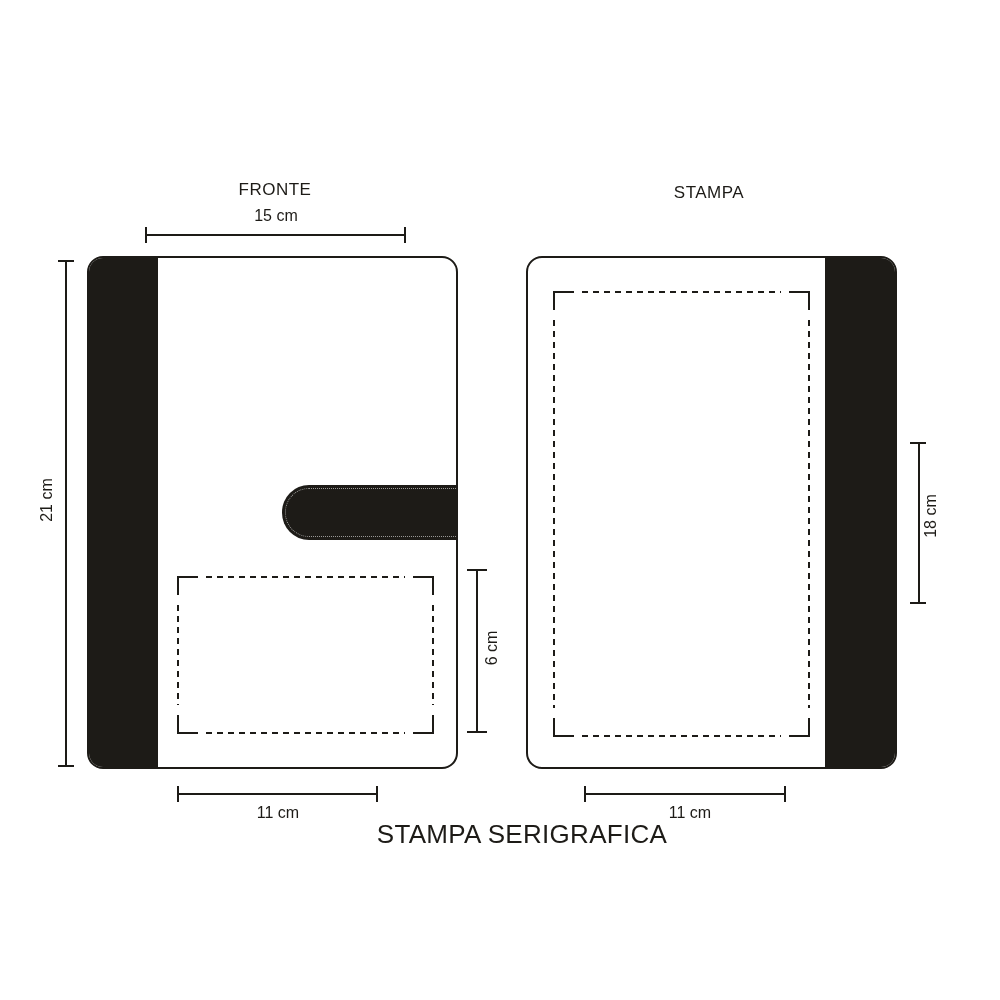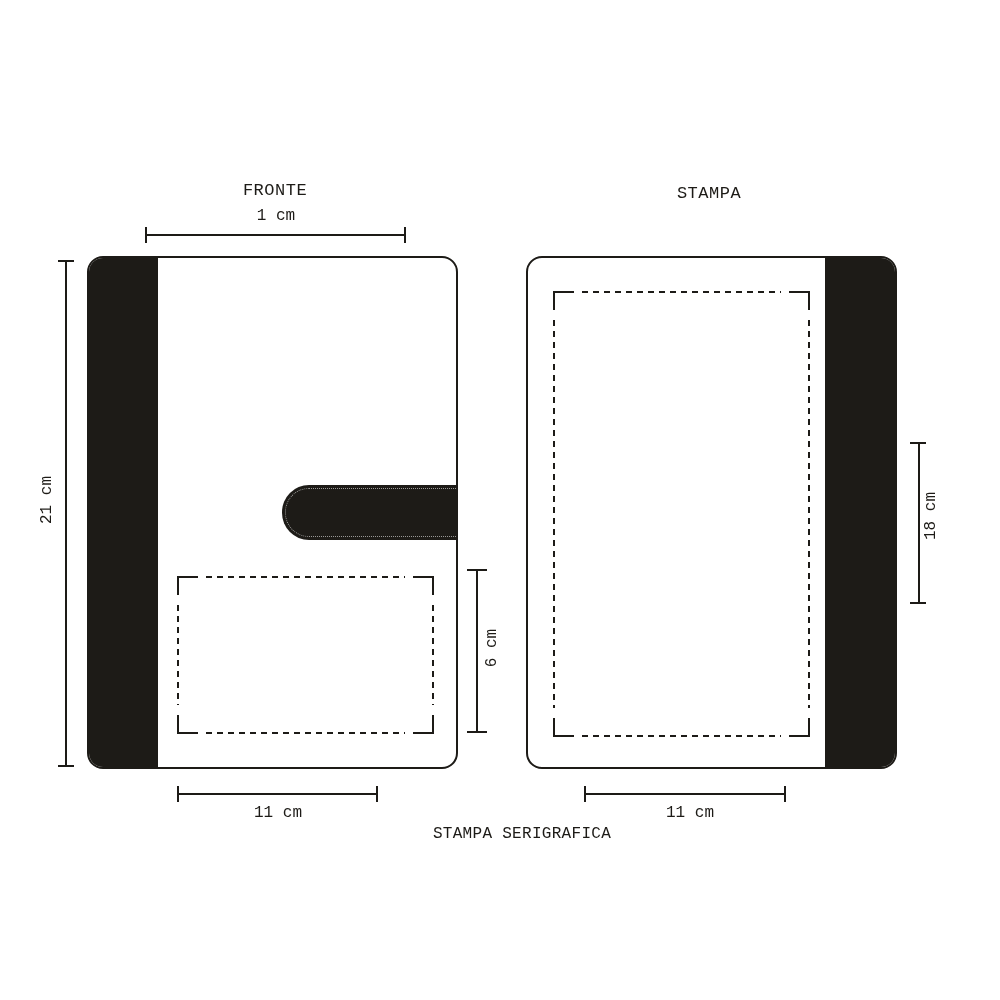--- a/index.html
+++ b/index.html
@@ -9,21 +9,20 @@
   * { margin: 0; padding: 0; box-sizing: border-box; }
   html, body { background: #fff; }
   body { font-family: "Liberation Sans", sans-serif; color: var(--ink); }
 
   .canvas {
     position: relative;
     width: 1000px;
     height: 848px;
     background: var(--paper);
     overflow: hidden;
-    font-family: Liberation Mono, monospace;
   }
 
   
   .view-label {
     position: absolute;
     transform: translate(-50%, -50%);
     font-size: 17px;
     letter-spacing: 0.5px;
     white-space: nowrap;
   }
@@ -32,21 +31,21 @@
     transform: translate(-50%, -50%);
     font-size: 16px;
     white-space: nowrap;
   }
   .dim-label.rot {
     transform: translate(-50%, -50%) rotate(-90deg);
   }
   .footer-title {
     position: absolute;
     transform: translate(-50%, -50%);
-    font-size: 16px;
+    font-size: 26px;
     letter-spacing: 0.3px;
     white-space: nowrap;
   }
 
   
   .notebook {
     position: absolute;
     width: 371px;
     height: 513px;
     border: 2px solid var(--ink);
@@ -111,21 +110,21 @@
   .cap-h  { position: absolute; height: 2px; background: var(--ink); }
 </style>
 </head>
 <body>
 
 <div class="canvas">
 
   <div class="view-label" style="left:275px; top:190px;">FRONTE</div>
 
   <div>
-    <div class="dim-label" style="left:276px; top:216px;">1 cm</div>
+    <div class="dim-label" style="left:276px; top:216px;">15 cm</div>
     <div class="dim-line-h" style="left:146px; top:234px; width:259px;"></div>
     <div class="tick-v" style="left:145px; top:227px;"></div>
     <div class="tick-v" style="left:404px; top:227px;"></div>
   </div>
 
   <div>
     <div class="dim-label rot" style="left:47px; top:500px;">21 cm</div>
     <div class="dim-line-v" style="left:65px; top:261px; height:506px;"></div>
     <div class="cap-h" style="left:58px; top:260px; width:16px;"></div>
     <div class="cap-h" style="left:58px; top:765px; width:16px;"></div>

